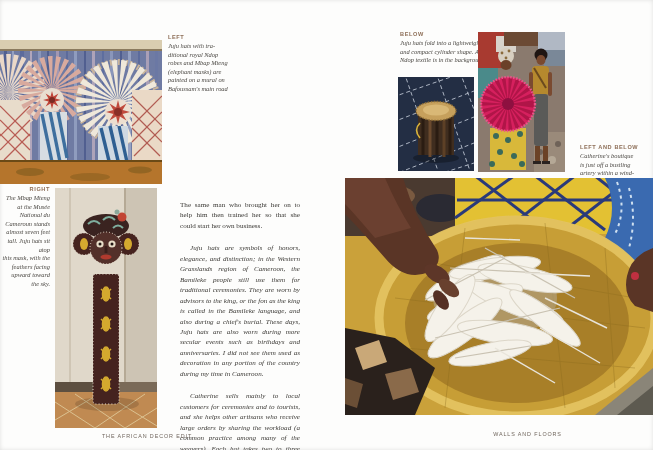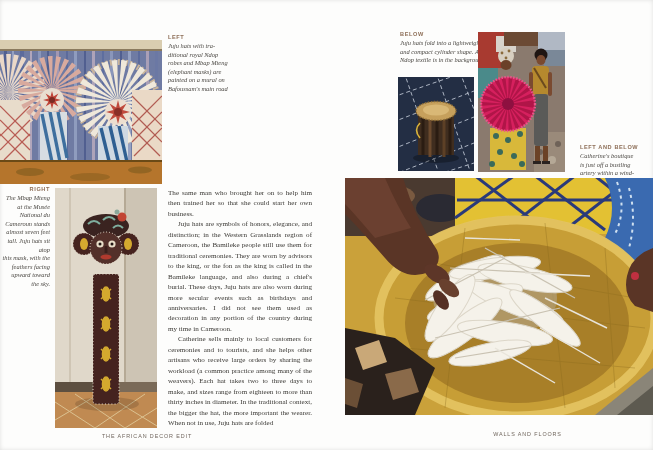--- a/index.html
+++ b/index.html
@@ -6,22 +6,22 @@
   .spread{position:relative;width:653px;height:450px;background:#fdfdfc;overflow:hidden;
           font-family:"Liberation Serif",serif;box-shadow:inset 0 0 4px rgba(0,0,0,.12);}
   .abs{position:absolute;}
   .photo{position:absolute;overflow:hidden;}
   .photo svg{display:block;}
   .cap-label{font-family:"Liberation Sans",sans-serif;font-size:5.6px;font-weight:bold;
              letter-spacing:.6px;color:#8d6e57;margin-bottom:2px;}
   .cap-text{font-size:6.4px;line-height:8.6px;font-style:italic;color:#4a4742;white-space:pre-line;}
   .cap-right{text-align:right;}
   .bodycol{font-size:7.1px;line-height:10.45px;color:#3a3834;text-align:justify;}
-  .bodycol p{margin:0;}
-  .bodycol p + p{text-indent:10px;}
+  .bodycol p{margin:12px;}
+  .bodycol p + p{text-indent:10px;font-style:italic;}
   .folio{font-family:"Liberation Sans",sans-serif;font-size:5.4px;letter-spacing:.9px;
          color:#6f655c;text-align:center;}
 </style>
 </head>
 <body>
 
 <div class="spread">
 
   <div class="photo" style="left:0;top:40;width:162px;height:144px;left:0px;top:40px;">
     <svg width="162" height="144" viewBox="0 0 162 144">

